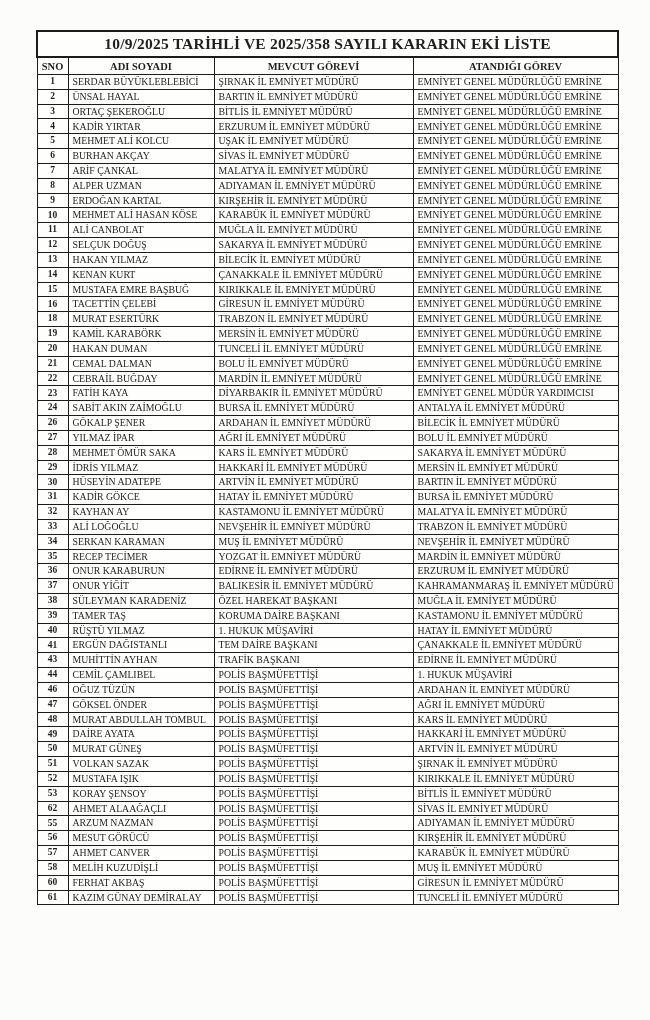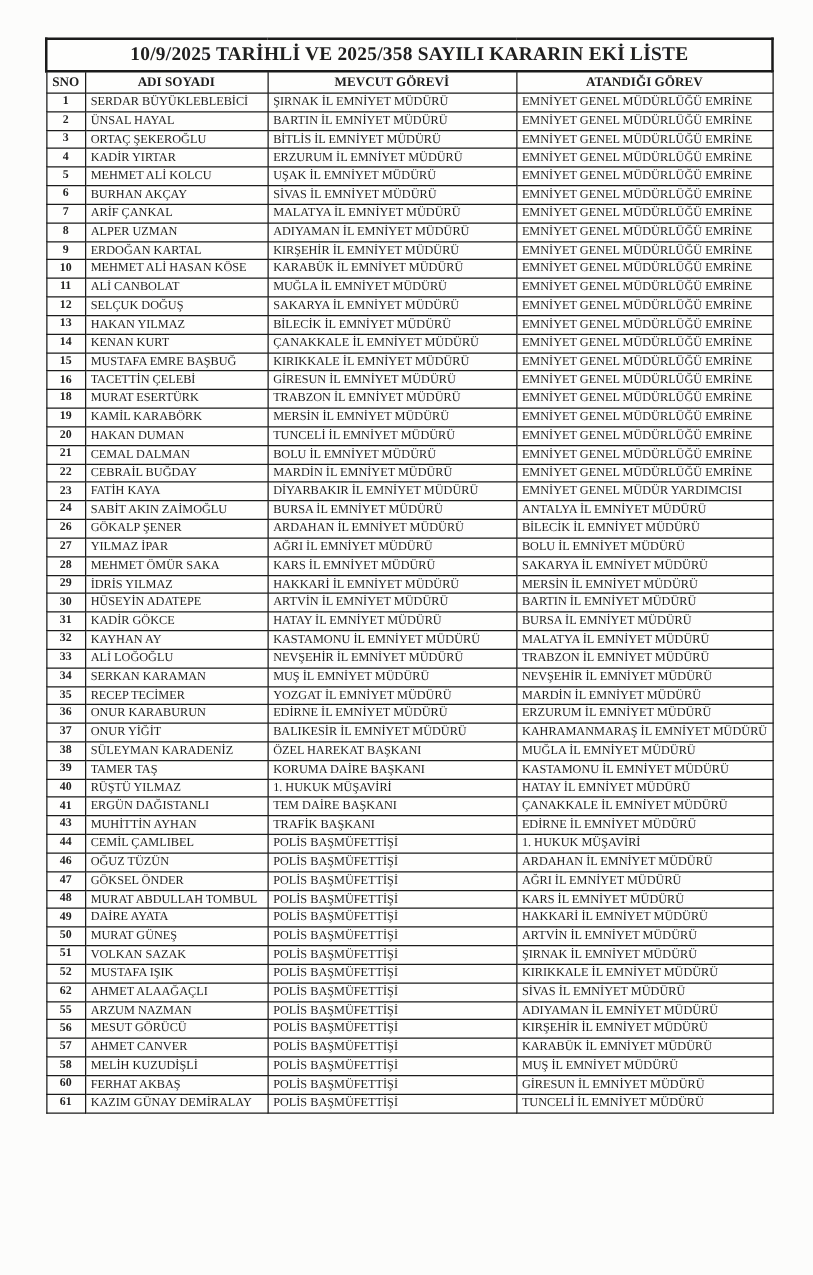--- a/index.html
+++ b/index.html
@@ -375,20 +375,26 @@
           <td class="c2">POLİS BAŞMÜFETTİŞİ</td>
           <td class="c3">ŞIRNAK İL EMNİYET MÜDÜRÜ</td>
         </tr>
         <tr>
           <td class="c0">52</td>
           <td class="c1">MUSTAFA IŞIK</td>
           <td class="c2">POLİS BAŞMÜFETTİŞİ</td>
           <td class="c3">KIRIKKALE İL EMNİYET MÜDÜRÜ</td>
         </tr>
         <tr>
+          <td class="c0">53</td>
+          <td class="c1">KORAY ŞENSOY</td>
+          <td class="c2">POLİS BAŞMÜFETTİŞİ</td>
+          <td class="c3">BİTLİS İL EMNİYET MÜDÜRÜ</td>
+        </tr>
+        <tr>
           <td class="c0">62</td>
           <td class="c1">AHMET ALAAĞAÇLI</td>
           <td class="c2">POLİS BAŞMÜFETTİŞİ</td>
           <td class="c3">SİVAS İL EMNİYET MÜDÜRÜ</td>
         </tr>
         <tr>
           <td class="c0">55</td>
           <td class="c1">ARZUM NAZMAN</td>
           <td class="c2">POLİS BAŞMÜFETTİŞİ</td>
           <td class="c3">ADIYAMAN İL EMNİYET MÜDÜRÜ</td>

